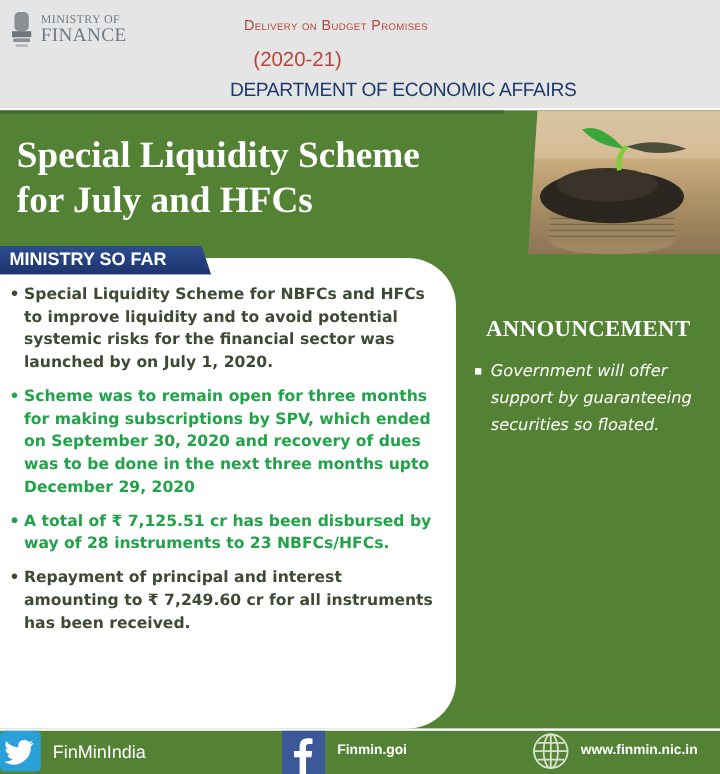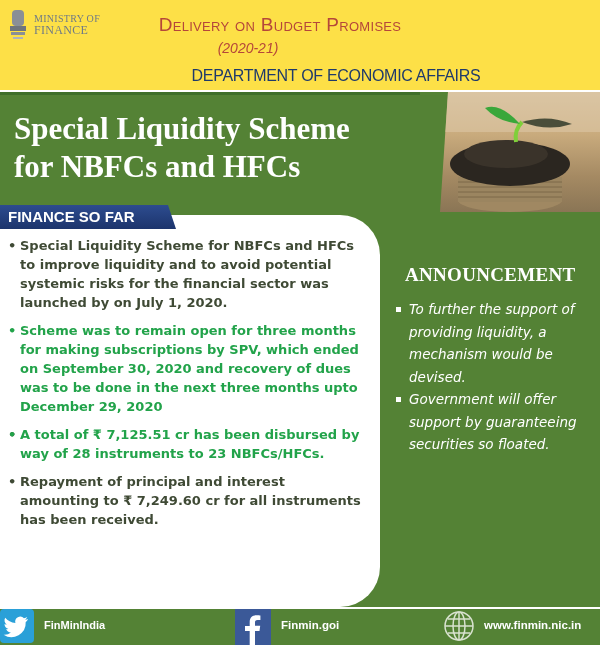--- a/index.html
+++ b/index.html
@@ -1,26 +1,26 @@
 <!DOCTYPE html>
 <html><head>
 <meta charset="utf-8">
 <style>
   html, body { margin: 0; padding: 0; }
   body { width: 600px; height: 645px; overflow: hidden; background: #fff; font-family: "Liberation Sans", sans-serif; position: relative; }
-  .header { position: absolute; left: 0; top: 0; width: 600px; height: 90px; background: #fde047; }
+  .header { position: absolute; left: 0; top: 0; width: 600px; height: 90px; background: #e5e5e5; }
   .logo { position: absolute; left: 8px; top: 8px; display: flex; align-items: center; }
   .emblem { width: 20px; height: 34px; position: relative; }
   .emblem svg { display: block; }
   .logo-text { margin-left: 6px; color: #6f7a86; font-family: "Liberation Serif", serif; line-height: 1; }
   .logo-text .l1 { font-size: 10px; letter-spacing: 0.3px; }
-  .logo-text .l2 { font-size: 12px; letter-spacing: 0.3px; }
-  .title1 { position: absolute; left: 0; width: 560px; top: 14px; text-align: center; color: #b5473a; font-size: 19px; font-variant: small-caps; letter-spacing: 0.3px; }
+  .logo-text .l2 { font-size: 16px; letter-spacing: 0.3px; }
+  .title1 { position: absolute; left: 0; width: 560px; top: 14px; text-align: center; color: #b5473a; font-size: 12px; font-variant: small-caps; letter-spacing: 0.3px; }
   .title1 span { display: inline-block; }
-  .title2 { position: absolute; left: 0; width: 496px; top: 40px; text-align: center; color: #b5473a; font-size: 14px; font-style: italic; }
+  .title2 { position: absolute; left: 0; width: 496px; top: 40px; text-align: center; color: #b5473a; font-size: 17px; }
   .title3 { position: absolute; left: 0; width: 600px; top: 67px; text-align: center; color: #1f3a6b; font-size: 16px; letter-spacing: -0.3px; margin-left: 36px; }
 
   .green-main { position: absolute; left: 0; top: 92px; width: 600px; height: 515px; background: #548235; }
   .green-top-line { position: absolute; left: 0; top: 92px; width: 420px; height: 3px; background: #3f6f2a; }
   .photo { position: absolute; left: 440px; top: 92px; width: 160px; height: 120px; overflow: hidden;
            background: linear-gradient(180deg, #d7c2a0 0%, #c9ab7d 35%, #a58a63 70%, #8a7555 100%);
            clip-path: polygon(8px 0, 160px 0, 160px 120px, 0 120px); }
   .main-title { position: absolute; left: 14px; top: 110px; color: #fff; font-family: Liberation Serif, serif; font-weight: bold; font-size: 31px; line-height: 38px; }
 
   .white-panel { position: absolute; left: 0; top: 215px; width: 380px; height: 392px; background: #fff;
@@ -34,21 +34,21 @@
   .c-green { color: #22a34a; }
 
   .announce { position: absolute; left: 393px; top: 264px; width: 200px; color: #fff; }
   .announce-title { font-family: "Liberation Serif", serif; font-weight: bold; font-size: 19px; letter-spacing: 0.3px; margin-left: 12px; }
   .announce-list { margin-top: 12px; font-family: "DejaVu Sans", sans-serif; font-style: italic; font-size: 13.5px; line-height: 22.5px; }
   .announce-item { position: relative; padding-left: 16px; }
   .announce-item .sq { position: absolute; left: 3px; top: 9px; width: 5px; height: 5px; background: #fff; }
 
   .footer { position: absolute; left: 0; top: 609px; width: 600px; height: 36px; background: #548235; }
   .tw-box { position: absolute; left: 0; top: 609px; width: 34px; height: 34px; background: #2aa0d8; border-radius: 4px; }
-  .tw-label { position: absolute; left: 44px; top: 619px; color: #fff; font-weight: bold; font-size: 11px; }
+  .tw-label { position: absolute; left: 44px; top: 619px; color: #fff; font-weight: normal; font-size: 15px; }
   .fb-box { position: absolute; left: 235px; top: 609px; width: 36px; height: 36px; background: #3b5998; }
   .fb-label { position: absolute; left: 281px; top: 619px; color: #fff; font-weight: bold; font-size: 11.5px; }
   .globe { position: absolute; left: 443px; top: 610px; width: 32px; height: 32px; }
   .web-label { position: absolute; left: 484px; top: 619px; color: #fff; font-weight: bold; font-size: 11.5px; }
 </style>
 </head>
 <body>
 
 <div class="header">
   <div class="logo">
@@ -87,26 +87,26 @@
     <ellipse cx="70" cy="72" rx="60" ry="22" fill="#2b2620"></ellipse>
     <ellipse cx="66" cy="62" rx="42" ry="14" fill="#3a332a"></ellipse>
     <path d="M76 50 Q74 38 82 30" stroke="#7fcf3a" stroke-width="4" fill="none"></path>
     <path d="M80 32 Q60 10 45 16 Q58 30 80 32 Z" fill="#3aa73a"></path>
     <path d="M82 30 Q108 22 132 32 Q108 40 82 30 Z" fill="#4a4e3a"></path>
   </svg>
 </div>
 
 <div class="main-title">
   <div>Special Liquidity Scheme</div>
-  <div>for NBFCs and HFCs</div>
+  <div>for July and HFCs</div>
 </div>
 
 <div class="white-panel"></div>
 
-<div class="progress-tab">FINANCE SO FAR</div>
+<div class="progress-tab">MINISTRY SO FAR</div>
 
 <div class="progress-list">
   <div class="progress-item c-dark">
     <span class="bullet">•</span>
     <span>Special Liquidity Scheme for NBFCs and HFCs to improve liquidity and to avoid potential systemic risks for the financial sector was launched by on July 1, 2020.</span>
   </div>
   <div class="progress-item c-green">
     <span class="bullet">•</span>
     <span>Scheme was to remain open for three months for making subscriptions  by SPV, which ended on September 30, 2020 and recovery of dues was to be done in the next three months upto December 29, 2020</span>
   </div>
@@ -121,21 +121,20 @@
     <span class="bullet">•</span>
     <span>Repayment of principal and interest amounting to ₹ 7,249.60 cr for all instruments has been received.</span>
   </div>
 </div>
 
 <div class="announce">
   <div class="announce-title">ANNOUNCEMENT</div>
   <div class="announce-list">
     <div class="announce-item">
       <span class="sq"></span>
-      <span>To further the support of providing liquidity, a mechanism would be devised.</span>
     </div>
     <div class="announce-item">
       <span class="sq"></span>
       <span> Government will offer support by guaranteeing securities so floated.</span>
     </div>
   </div>
 </div>
 
 <div class="footer"></div>
 

